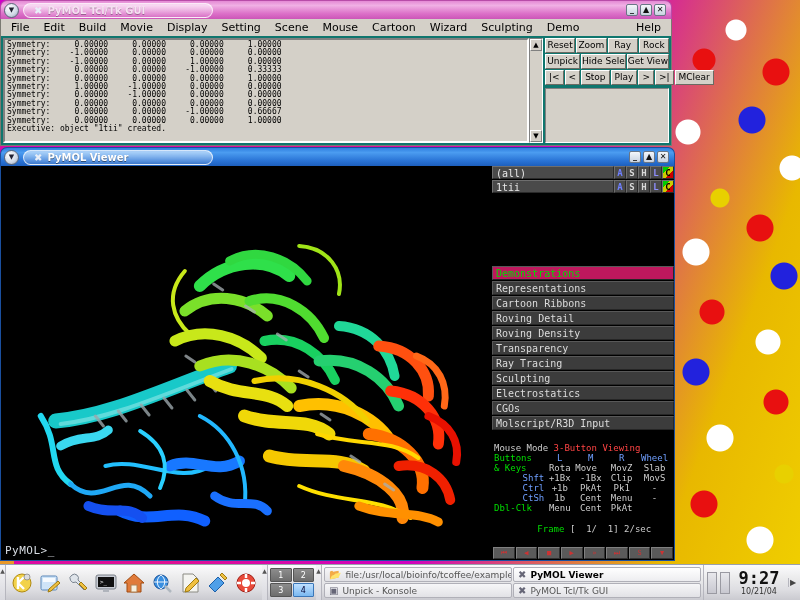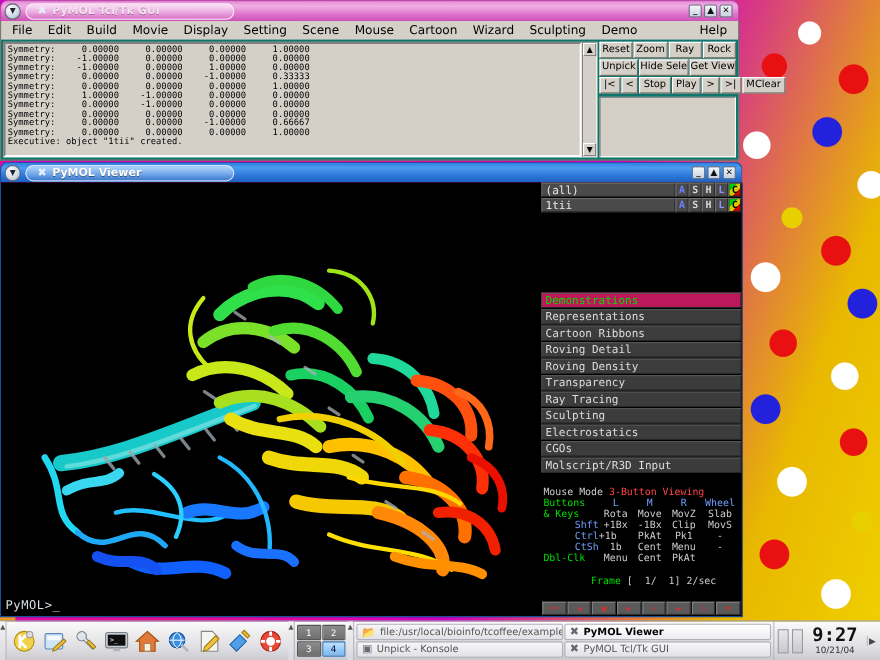--- a/index.html
+++ b/index.html
@@ -503,36 +503,36 @@
           <span class="mm-lbl" style="width:52px">Buttons</span>
           <span class="mm-hdr" style="width:32px;text-align:center">L</span>
           <span class="mm-hdr" style="width:32px;text-align:center">M</span>
           <span class="mm-hdr" style="width:32px;text-align:center">R</span>
           <span class="mm-hdr" style="width:36px;text-align:center">Wheel</span>
         </div>
 
         <div class="mm-line">
           <span class="mm-lbl" style="width:52px">&amp; Keys</span>
           <span class="mm-w" style="width:32px;text-align:center">Rota</span>
-          <span class="mm-w" style="width:32px;text-align:center">Move</span>
+          <span class="mm-w" style="width:32px;text-align:left">Move</span>
           <span class="mm-w" style="width:32px;text-align:center">MovZ</span>
           <span class="mm-w" style="width:36px;text-align:center">Slab</span>
         </div>
 
         <div class="mm-line">
           <span class="mm-c" style="width:52px;text-align:right">Shft</span>
           <span class="mm-w" style="width:32px;text-align:center">+1Bx</span>
           <span class="mm-w" style="width:32px;text-align:center">-1Bx</span>
           <span class="mm-w" style="width:32px;text-align:center">Clip</span>
           <span class="mm-w" style="width:36px;text-align:center">MovS</span>
         </div>
 
         <div class="mm-line">
           <span class="mm-c" style="width:52px;text-align:right">Ctrl</span>
-          <span class="mm-w" style="width:32px;text-align:left">+1b</span>
+          <span class="mm-w" style="width:32px;text-align:center">+1b</span>
           <span class="mm-w" style="width:32px;text-align:center">PkAt</span>
           <span class="mm-w" style="width:32px;text-align:center">Pk1</span>
           <span class="mm-w" style="width:36px;text-align:center">-</span>
         </div>
 
         <div class="mm-line">
           <span class="mm-c" style="width:52px;text-align:right">CtSh</span>
           <span class="mm-w" style="width:32px;text-align:center">1b</span>
           <span class="mm-w" style="width:32px;text-align:center">Cent</span>
           <span class="mm-w" style="width:32px;text-align:center">Menu</span>

